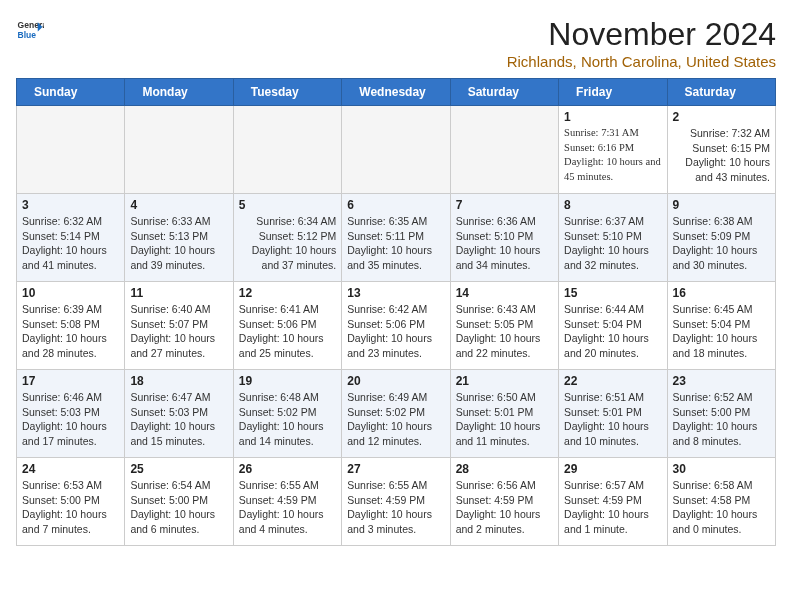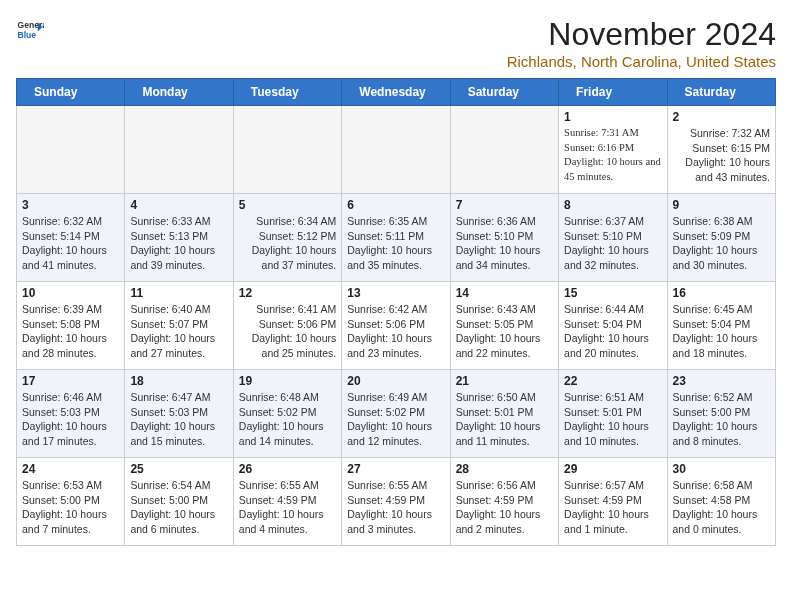--- a/index.html
+++ b/index.html
@@ -182,21 +182,21 @@
 Daylight: 10 hours and 28 minutes.</div>
         </td>
         <td>
           <span class="day-number">11</span>
           <div class="day-info" style="white-space: pre-line;">Sunrise: 6:40 AM
 Sunset: 5:07 PM
 Daylight: 10 hours and 27 minutes.</div>
         </td>
         <td>
           <span class="day-number">12</span>
-          <div class="day-info" style="white-space: pre-line; text-align: right;">Sunrise: 6:41 AM
+          <div class="day-info" style="white-space: pre-line;">Sunrise: 6:41 AM
 Sunset: 5:06 PM
 Daylight: 10 hours and 25 minutes.</div>
         </td>
         <td>
           <span class="day-number">13</span>
           <div class="day-info" style="white-space: pre-line;">Sunrise: 6:42 AM
 Sunset: 5:06 PM
 Daylight: 10 hours and 23 minutes.</div>
         </td>
         <td>

